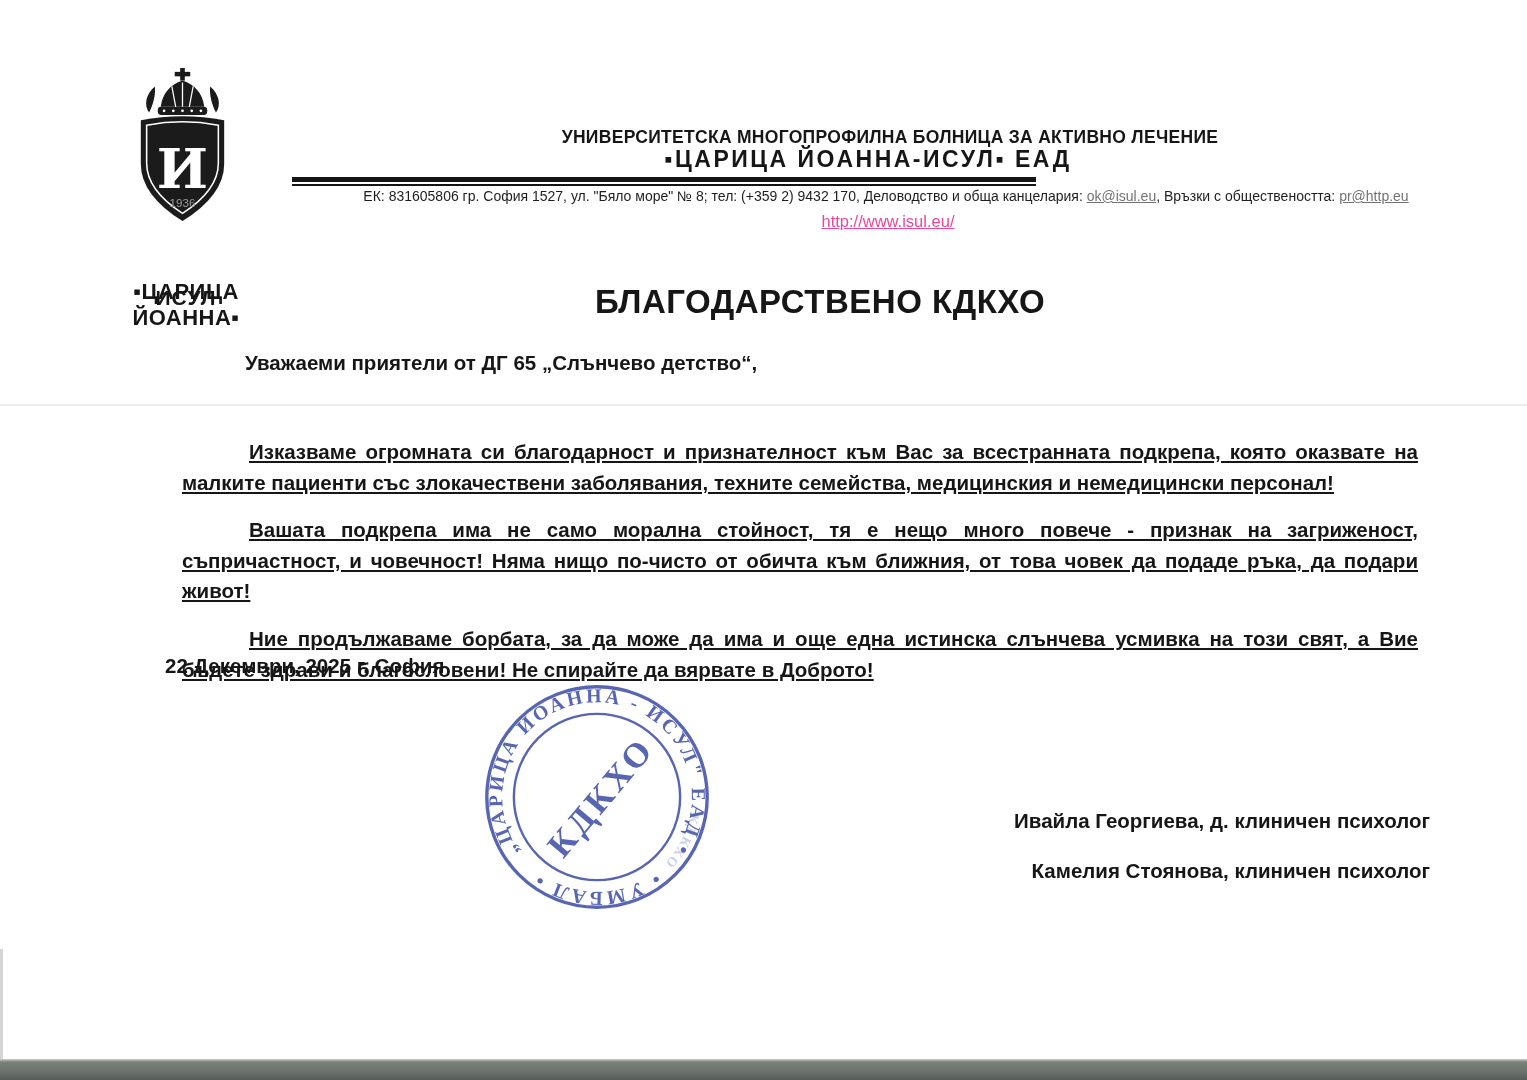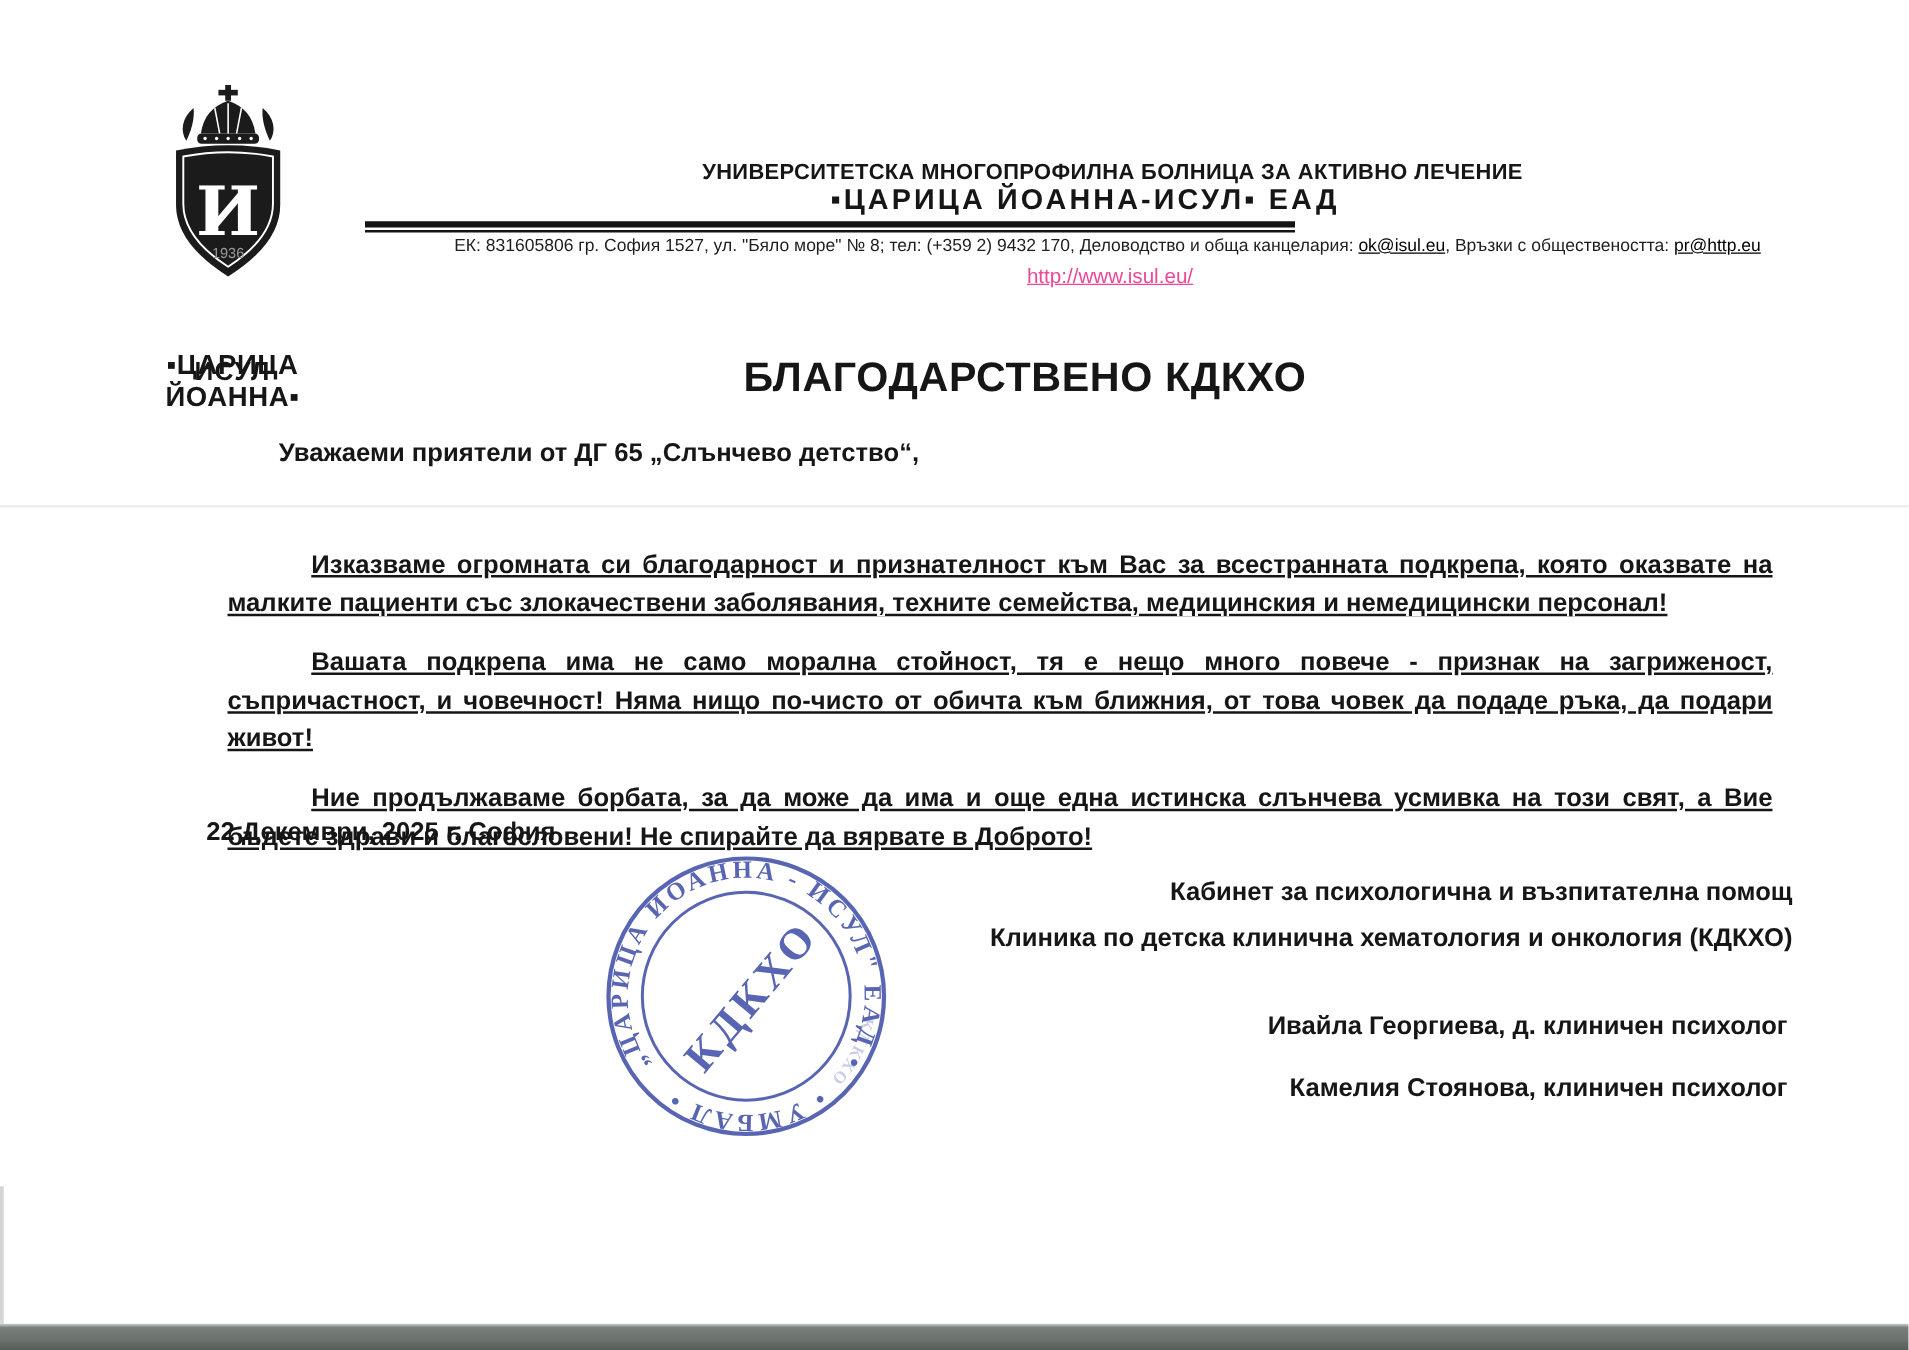--- a/index.html
+++ b/index.html
@@ -15,27 +15,27 @@
   .cx{transform:translateX(-50%);white-space:nowrap;}
 
   
   .brand-name{left:78px;top:241px;width:216px;text-align:center;font-size:22px;font-weight:bold;letter-spacing:.5px;margin-top:38px;}
   .brand-abbr{left:78px;top:286px;width:216px;text-align:center;font-size:21px;font-weight:bold;letter-spacing:1px;}
   .h-line1{left:890px;top:127px;font-size:17.5px;font-weight:bold;letter-spacing:.3px;}
   .h-line2{left:868px;top:146px;font-size:23px;font-weight:bold;letter-spacing:2.5px;}
   .rule-thick{left:292px;top:177px;width:744px;height:5px;background:#141414;}
   .rule-thin{left:292px;top:184px;width:744px;height:2px;background:#141414;}
   .contact-line{left:886px;top:188px;font-size:14px;color:#1e1e1e;}
-  .contact-line a{color:#000000;text-decoration:underline;}
+  .contact-line a{color:#737373;text-decoration:underline;}
   .website{left:888px;top:212px;font-size:16.5px;}
   .website a{color:#ec4899;text-decoration:underline;}
 
   
   .letter-title{left:820px;top:283px;font-size:33px;font-weight:bold;letter-spacing:.5px;}
-  .salutation{left:156px;top:351px;width:1270px;text-indent:67px;font-size:20.5px;font-weight:bold;}
+  .salutation{left:178px;top:351px;width:1270px;text-indent:67px;font-size:20.5px;font-weight:bold;}
   .body-block{left:165px;top:420px;width:1270px;font-size:20.5px;font-weight:bold;line-height:30.6px;}
   .body-block p{margin:17px;text-indent:67px;text-align:justify;text-decoration:underline;}
   .thanks-line{margin:0;text-align:center;font-weight:bold;}
   .date-place{left:165px;top:654px;font-size:20.5px;font-weight:bold;}
   .dept-block{left:500px;top:696px;width:934px;text-align:right;font-size:20.5px;font-weight:bold;line-height:36.5px;}
   .sig1{left:500px;top:809px;width:930px;text-align:right;font-size:20.5px;font-weight:bold;}
   .sig2{left:500px;top:859px;width:930px;text-align:right;font-size:20.5px;font-weight:bold;}
 
   
   .stamp{left:481px;top:681px;opacity:.85;}
@@ -93,24 +93,20 @@
   <div class="abs salutation">Уважаеми приятели от ДГ 65 „Слънчево детство“,</div>
 
   <div class="abs body-block">
     <p>Изказваме огромната си благодарност и признателност към Вас за всестранната подкрепа, която оказвате на малките пациенти със злокачествени заболявания, техните семейства, медицинския и немедицински персонал!</p>
     <p>Вашата подкрепа има не само морална стойност, тя е нещо много повече - признак на загриженост, съпричастност, и човечност! Няма нищо по-чисто от обичта към ближния, от това човек да подаде ръка, да подари живот!</p>
     <p>Ние продължаваме борбата, за да може да има и още една истинска слънчева усмивка на този свят, а Вие бъдете здрави и благословени! Не спирайте да вярвате в Доброто!</p>
   </div>
 
   <div class="abs date-place">22 Декември, 2025 г. София</div>
 
-  <div class="abs dept-block">
-    <div>Кабинет за психологична и възпитателна помощ</div>
-    <div>Клиника по детска клинична хематология и онкология (КДКХО)</div>
-  </div>
 
   <div class="abs sig2">Камелия Стоянова, клиничен психолог</div>
   <div class="abs sig1">Ивайла Георгиева, д. клиничен психолог</div>
 
   <svg class="abs stamp" width="232" height="232" viewBox="0 0 240 240">
     <defs>
       <path id="arcTop" d="M 50.7,189.3 A 98,98 0 1 1 189.3,189.3"></path>
       <path id="arcBottom" d="M 189.3,189.3 A 98,98 0 0 1 50.7,189.3"></path>
     </defs>
     <circle cx="120" cy="120" r="114" fill="none" stroke-width="3.5" stroke="#3c4ba6"></circle>

